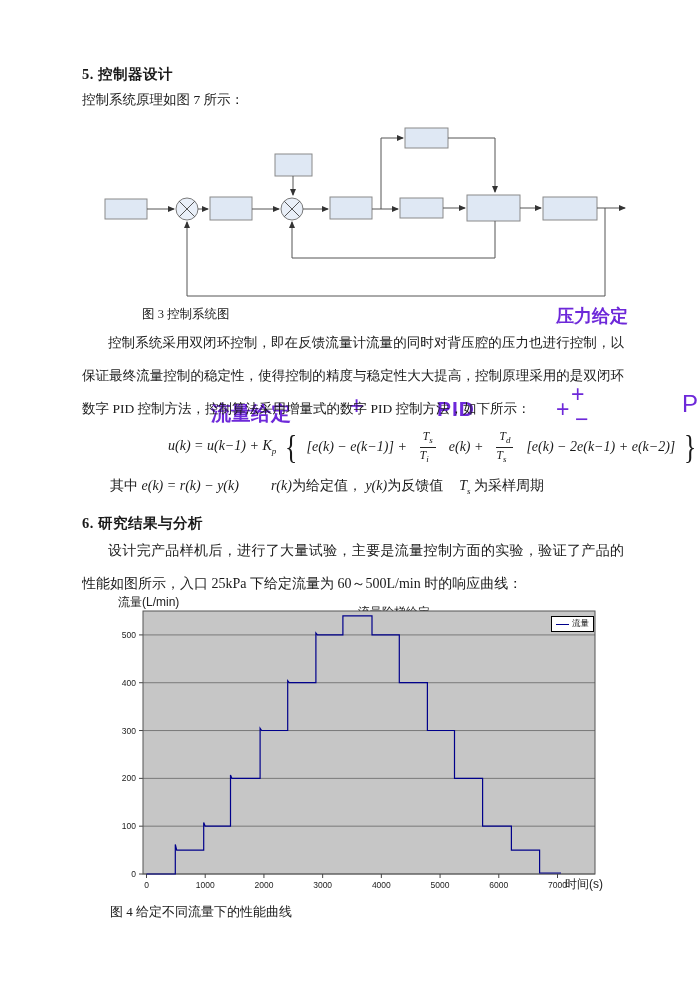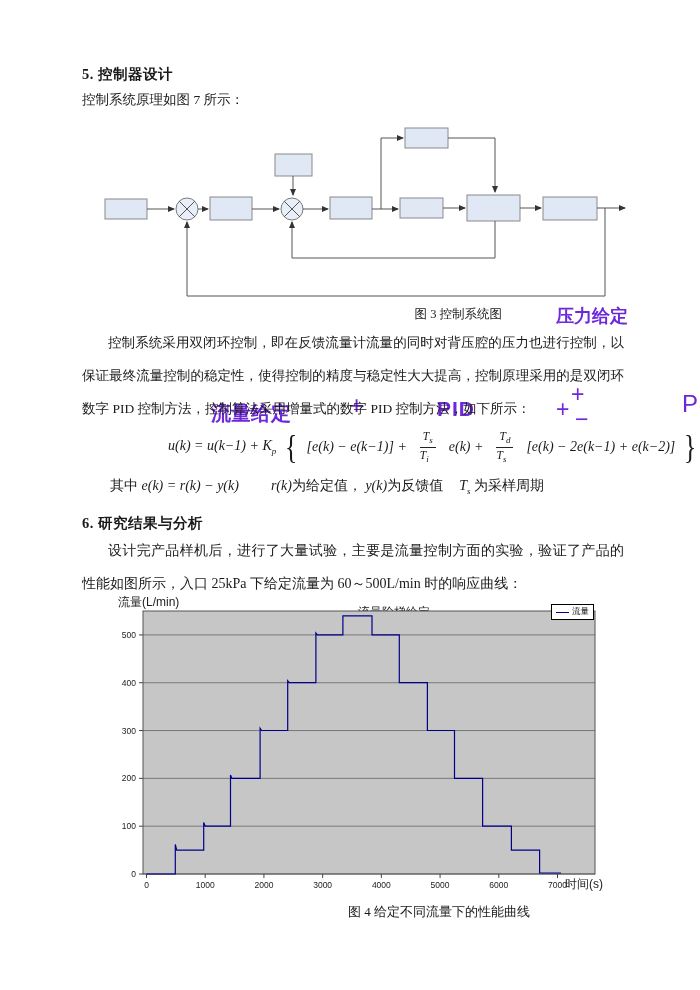--- a/index.html
+++ b/index.html
@@ -4,21 +4,21 @@
 <style>
   html,body{margin:0;padding:0}
   body{width:700px;height:990px;background:#ffffff;position:relative;overflow:hidden;
        font-family:"Liberation Serif","DejaVu Serif",serif;color:#1a1a1a}
   .abs{position:absolute}
   .h-sec{font-weight:bold;font-size:14.5px;letter-spacing:.5px}
   .bline{width:542px;font-size:13.5px;line-height:20px;text-align:justify;text-align-last:justify;
          overflow:hidden;max-height:22px;white-space:normal}
   .bline.noj{text-align:left;text-align-last:left}
   .indent{text-indent:26px}
-  .cap{font-size:12.5px;text-align:right}
+  .cap{font-size:12.5px;text-align:left}
   .ov{font-family:Liberation Sans, sans-serif;color:#6d28d9}
   
   .eq{display:flex;align-items:center;font-style:italic;font-size:14px;gap:7px;white-space:nowrap}
   .eq sub,.wh sub{font-size:9px;font-style:italic}
   .brace{font-size:34px;font-weight:300;font-style:normal;line-height:1;transform:scaleX(.75)}
   .frac{display:inline-flex;flex-direction:column;align-items:flex-start;vertical-align:middle;
         font-size:11.5px;margin:0 6px;line-height:1.05}
   .frac .num{border-bottom:1px solid #222;padding:0 3px 1px}
   .frac .den{padding-top:1px}
   .eqnum{font-style:normal;margin-left:16px}
@@ -166,19 +166,19 @@
       <text x="271.35714285714283" y="296" text-anchor="middle">4000</text>
       <line x1="330.07142857142856" x2="330.07142857142856" y1="282" y2="286" stroke="#444"></line>
       <text x="330.07142857142856" y="296" text-anchor="middle">5000</text>
       <line x1="388.7857142857143" x2="388.7857142857143" y1="282" y2="286" stroke="#444"></line>
       <text x="388.7857142857143" y="296" text-anchor="middle">6000</text>
       <line x1="447.5" x2="447.5" y1="282" y2="286" stroke="#444"></line>
       <text x="447.5" y="296" text-anchor="middle">7000</text>
       <polyline points="36.5,282.0 65.3,282.0 65.3,252.4 66.7,258.1 93.7,258.1 93.7,230.4 95.2,234.2 120.5,234.2 120.5,183.0 121.9,186.4 150.1,186.4 150.1,136.2 151.6,138.5 177.7,138.5 177.7,88.8 179.2,90.7 205.9,90.7 205.9,41.0 207.4,42.9 232.9,42.9 232.9,23.8 262.0,23.8 262.0,42.9 289.3,42.9 289.3,90.7 317.4,90.7 317.4,138.5 344.5,138.5 344.5,186.4 372.6,186.4 372.6,234.2 401.4,234.2 401.4,258.1 429.6,258.1 429.6,281.0 451.0,281.0" fill="none" stroke="#00008b" stroke-width="1.2"></polyline>
     </svg>
   <div class="abs chart-small" style="left:455px;top:284px">时间(s)</div>
-  <div class="abs legend" style="left:441px;top:12px">
+  <div class="abs legend" style="left:441px;top:24px">
     <span class="legend-line"></span>
     <span>流量</span>
   </div>
 </div>
 
 <div class="abs cap" style="left:110px;top:903px;width:420px;font-size:13px">图 4 给定不同流量下的性能曲线</div>
 
 </body></html>

